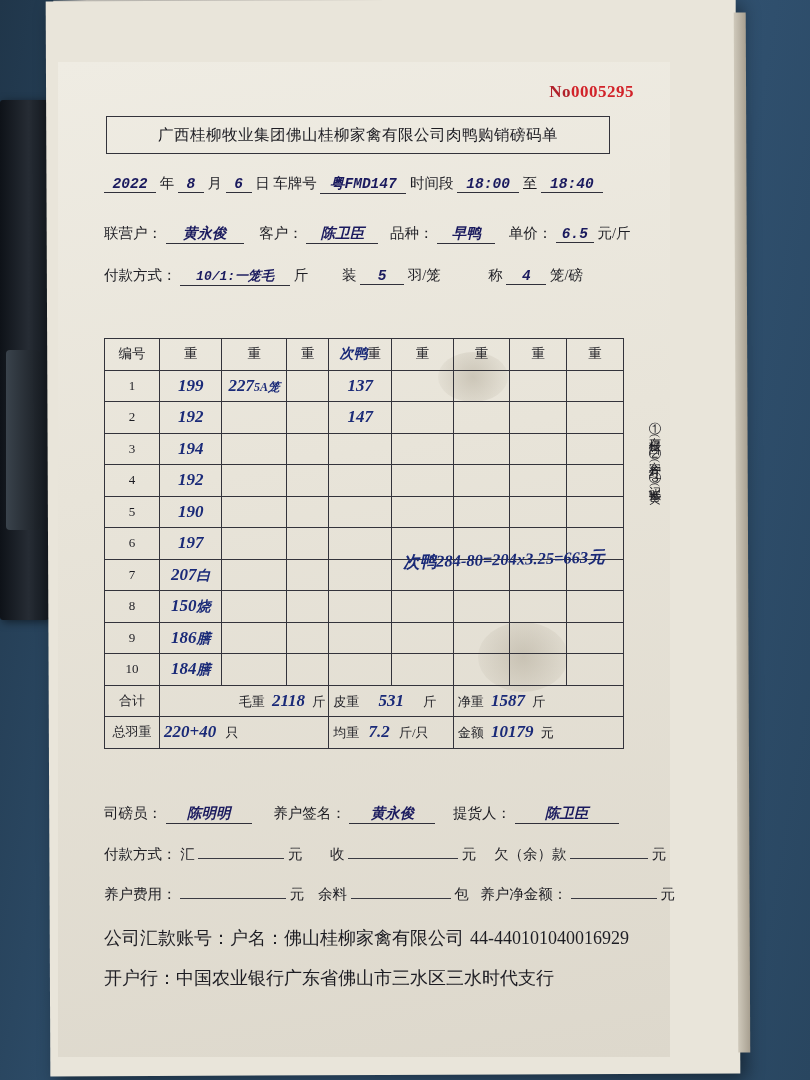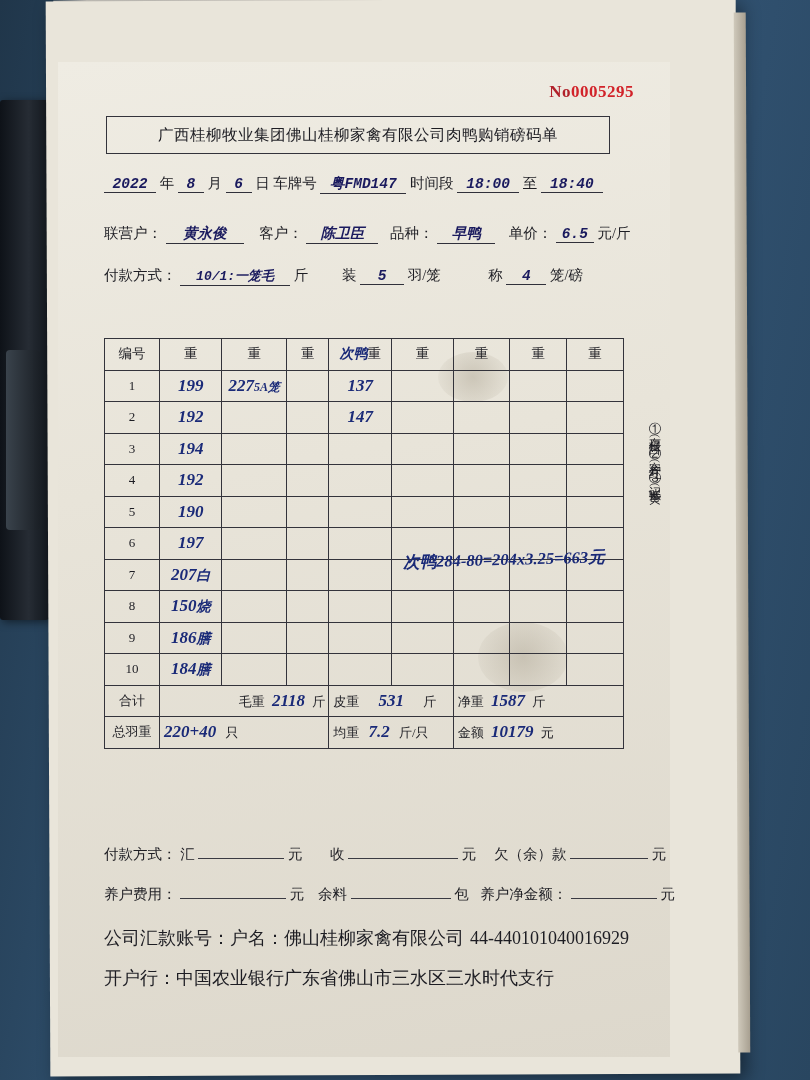--- a/index.html
+++ b/index.html
@@ -339,20 +339,28 @@
           <span>元</span>
         </td>
       </tr>
     </tbody>
       </table>
 
     <div class="note-mid">次鸭284-80=204x3.25=663元</div>
 
     <div class="copies">①存根（白）②客户（红）③记账（黄）</div>
 
+    <div class="footer-line" style="top:742px;">
+      <span>司磅员：</span>
+      <span class="hand ul" style="width:86px">陈明明</span>
+      <span style="margin-left:18px">养户签名：</span>
+      <span class="hand ul" style="width:86px">黄永俊</span>
+      <span style="margin-left:14px">提货人：</span>
+      <span class="hand ul" style="width:104px">陈卫臣</span>
+    </div>
 
     <div class="footer-line" style="top:782px;">
       <span>付款方式：</span>
       <span>汇</span>
       <span class="blank" style="width:86px"></span>
       <span>元</span>
       <span style="margin-left:24px">收</span>
       <span class="blank" style="width:110px"></span>
       <span>元</span>
       <span style="margin-left:14px">欠（余）款</span>

